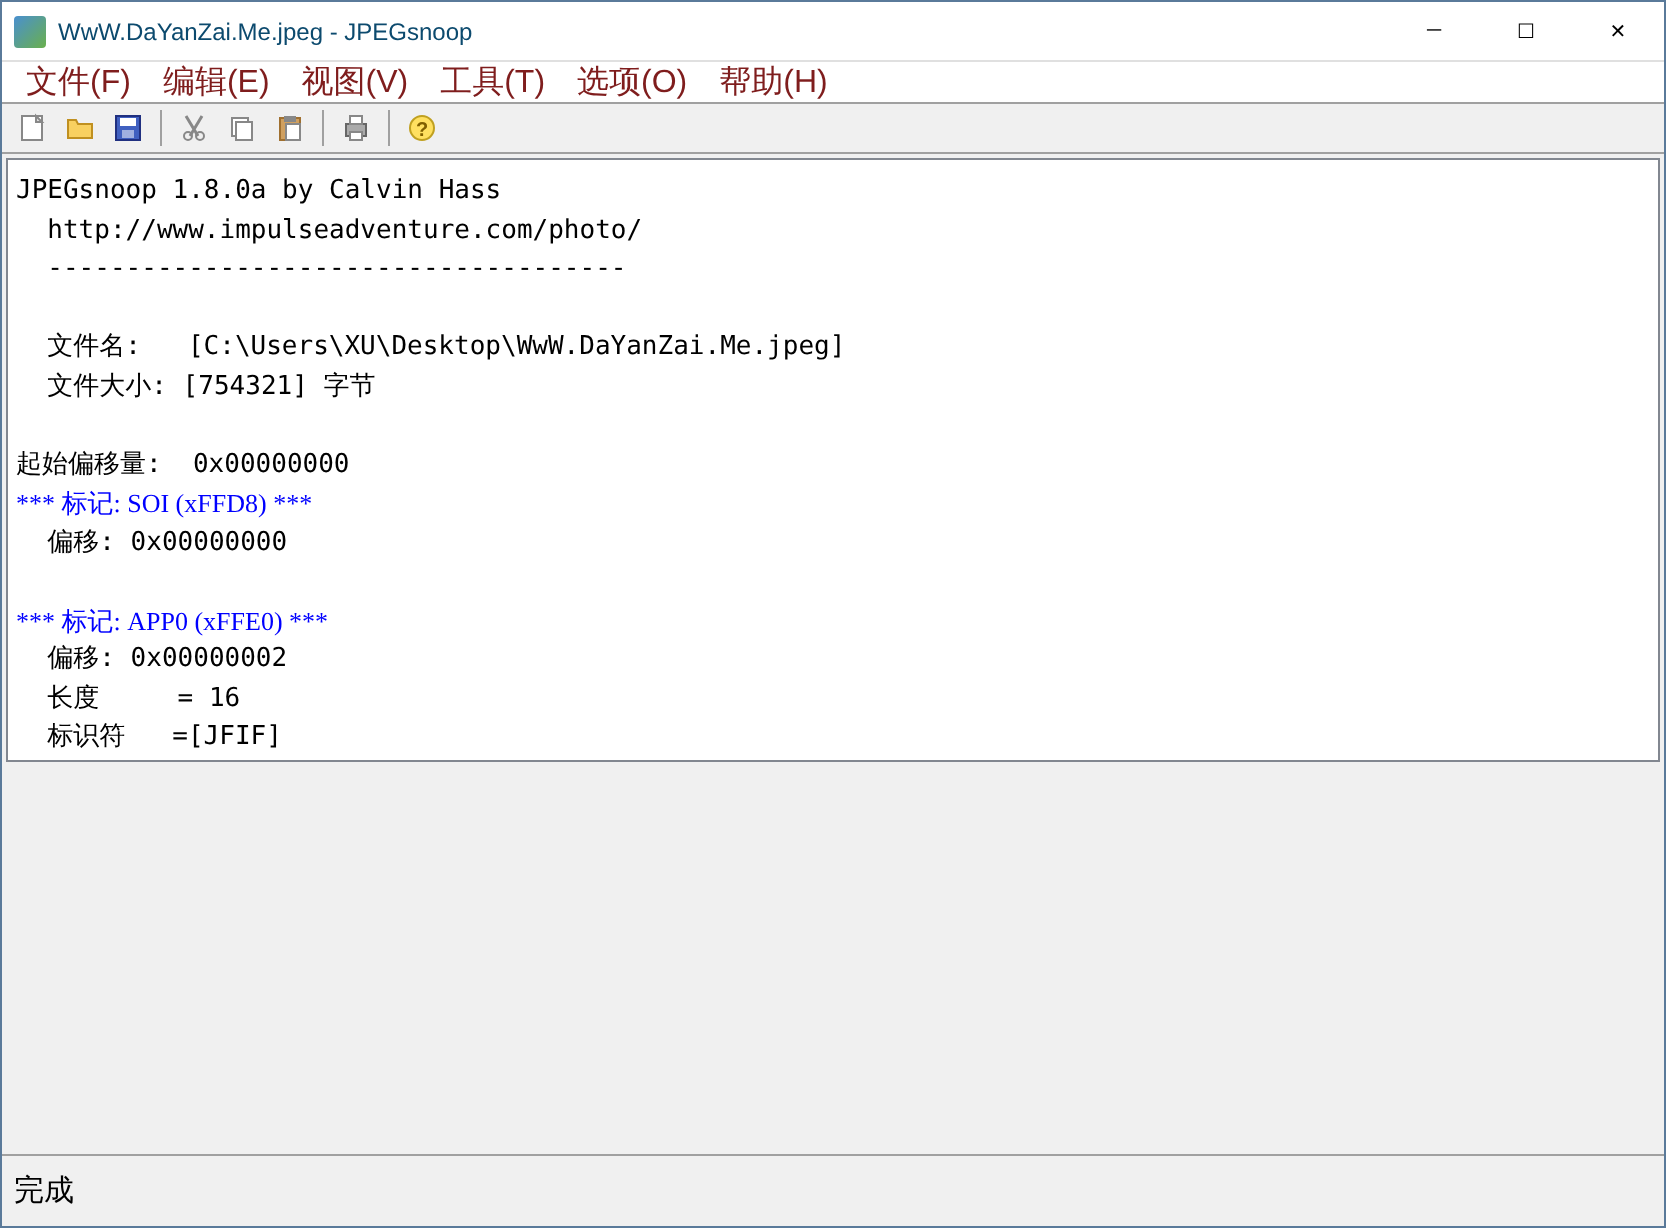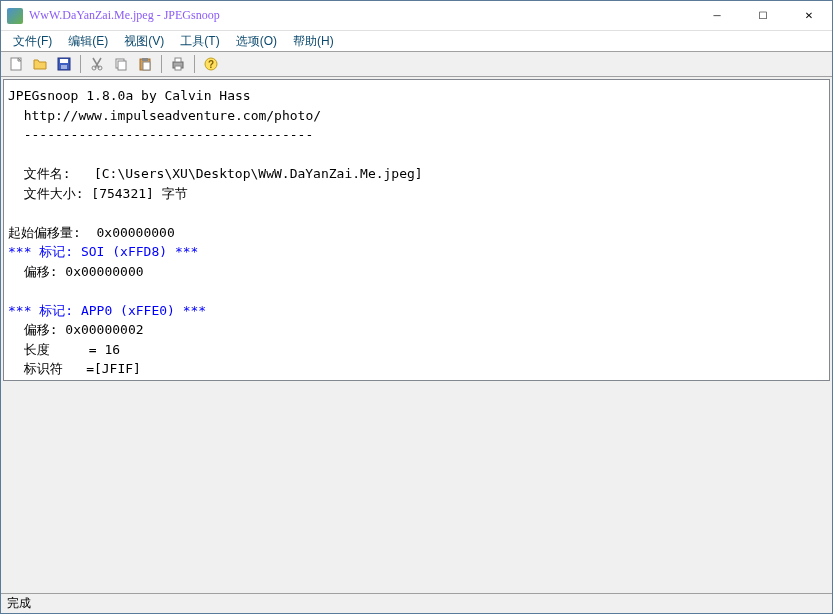--- a/index.html
+++ b/index.html
@@ -21,41 +21,41 @@
       align-items: center;
       padding-left: 6px;
       border-bottom: 1px solid #e0e0e0;
     }
     .titlebar-icon {
       width: 16px; height: 16px;
       margin-right: 6px;
       background: linear-gradient(135deg,#4a90d0,#6ab04c);
       border-radius: 2px;
     }
-    .titlebar-text { flex: 1; color: #8b5cf6; font-size: 12px; font-family: Liberation Serif, serif; }
+    .titlebar-text { flex: 1; color: #0c4a6e; font-size: 12px; }
     .titlebar-btns { display: flex; }
     .titlebar-btn {
       width: 46px; height: 30px;
       display: flex; align-items: center; justify-content: center;
       font-family: "Segoe UI Symbol", sans-serif;
       font-size: 10px;
       color: #000;
     }
 
     .menubar {
       height: 20px;
       background: #fff;
       display: flex;
       align-items: center;
       padding: 0 4px;
     }
     .menu-item {
       padding: 2px 8px;
-      font-size: 12px;
-      color: #0c4a6e;
+      font-size: 16px;
+      color: #7f1d1d;
     }
 
     .toolbar {
       height: 26px;
       background: #f0f0f0;
       border-top: 1px solid #a0a0a0;
       border-bottom: 1px solid #a0a0a0;
       display: flex;
       align-items: center;
       padding: 0 4px;
@@ -123,29 +123,29 @@
     .figure{
       position:absolute;bottom:0;left:50px;width:90px;height:110px;
     }
     .hair{width:70px;height:60px;background:#e8eaf0;border-radius:50% 50% 40% 40%;position:absolute;top:0;left:10px;}
     .body{width:40px;height:60px;background:#1a1a2e;position:absolute;bottom:0;left:25px;border-radius:10px 10px 0 0;}
     .petal{position:absolute;width:8px;height:6px;background:#e84560;border-radius:50%;}
     .p1{top:40px;left:30px;} .p2{top:90px;left:230px;} .p3{top:70px;left:10px;transform:rotate(30deg);} .p4{top:120px;left:250px;}
     .streak{position:absolute;width:120px;height:2px;background:#fff;top:68px;left:20px;transform:rotate(-8deg);box-shadow:0 0 4px #fff;}
 
     .statusbar {
-      height: 20px;
+      height: 36px;
       background: #f0f0f0;
       border-top: 1px solid #a0a0a0;
       display: flex;
       align-items: center;
       padding: 0 6px;
-      font-size: 12px;
-    }
-    .blue-marker { color: #0000ff; }
+      font-size: 15px;
+    }
+    .blue-marker { color: #0000ff; font-family: Liberation Serif, serif; }
     .line { display: block; }
 
     ::-webkit-scrollbar { width: 17px; background:#f0f0f0;}
     ::-webkit-scrollbar-thumb { background:#cdcdcd; border:1px solid #a0a0a0;}
     ::-webkit-scrollbar-button { height:17px; background:#f0f0f0; border:1px solid #a0a0a0;}
   </style>
 </head>
 <body>
 
 <div class="titlebar">

